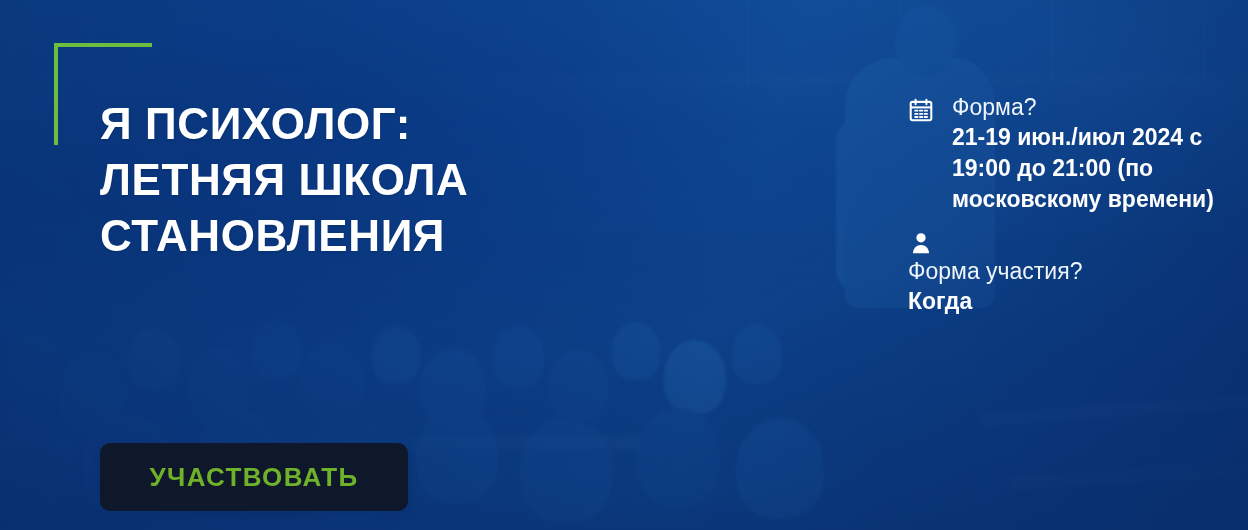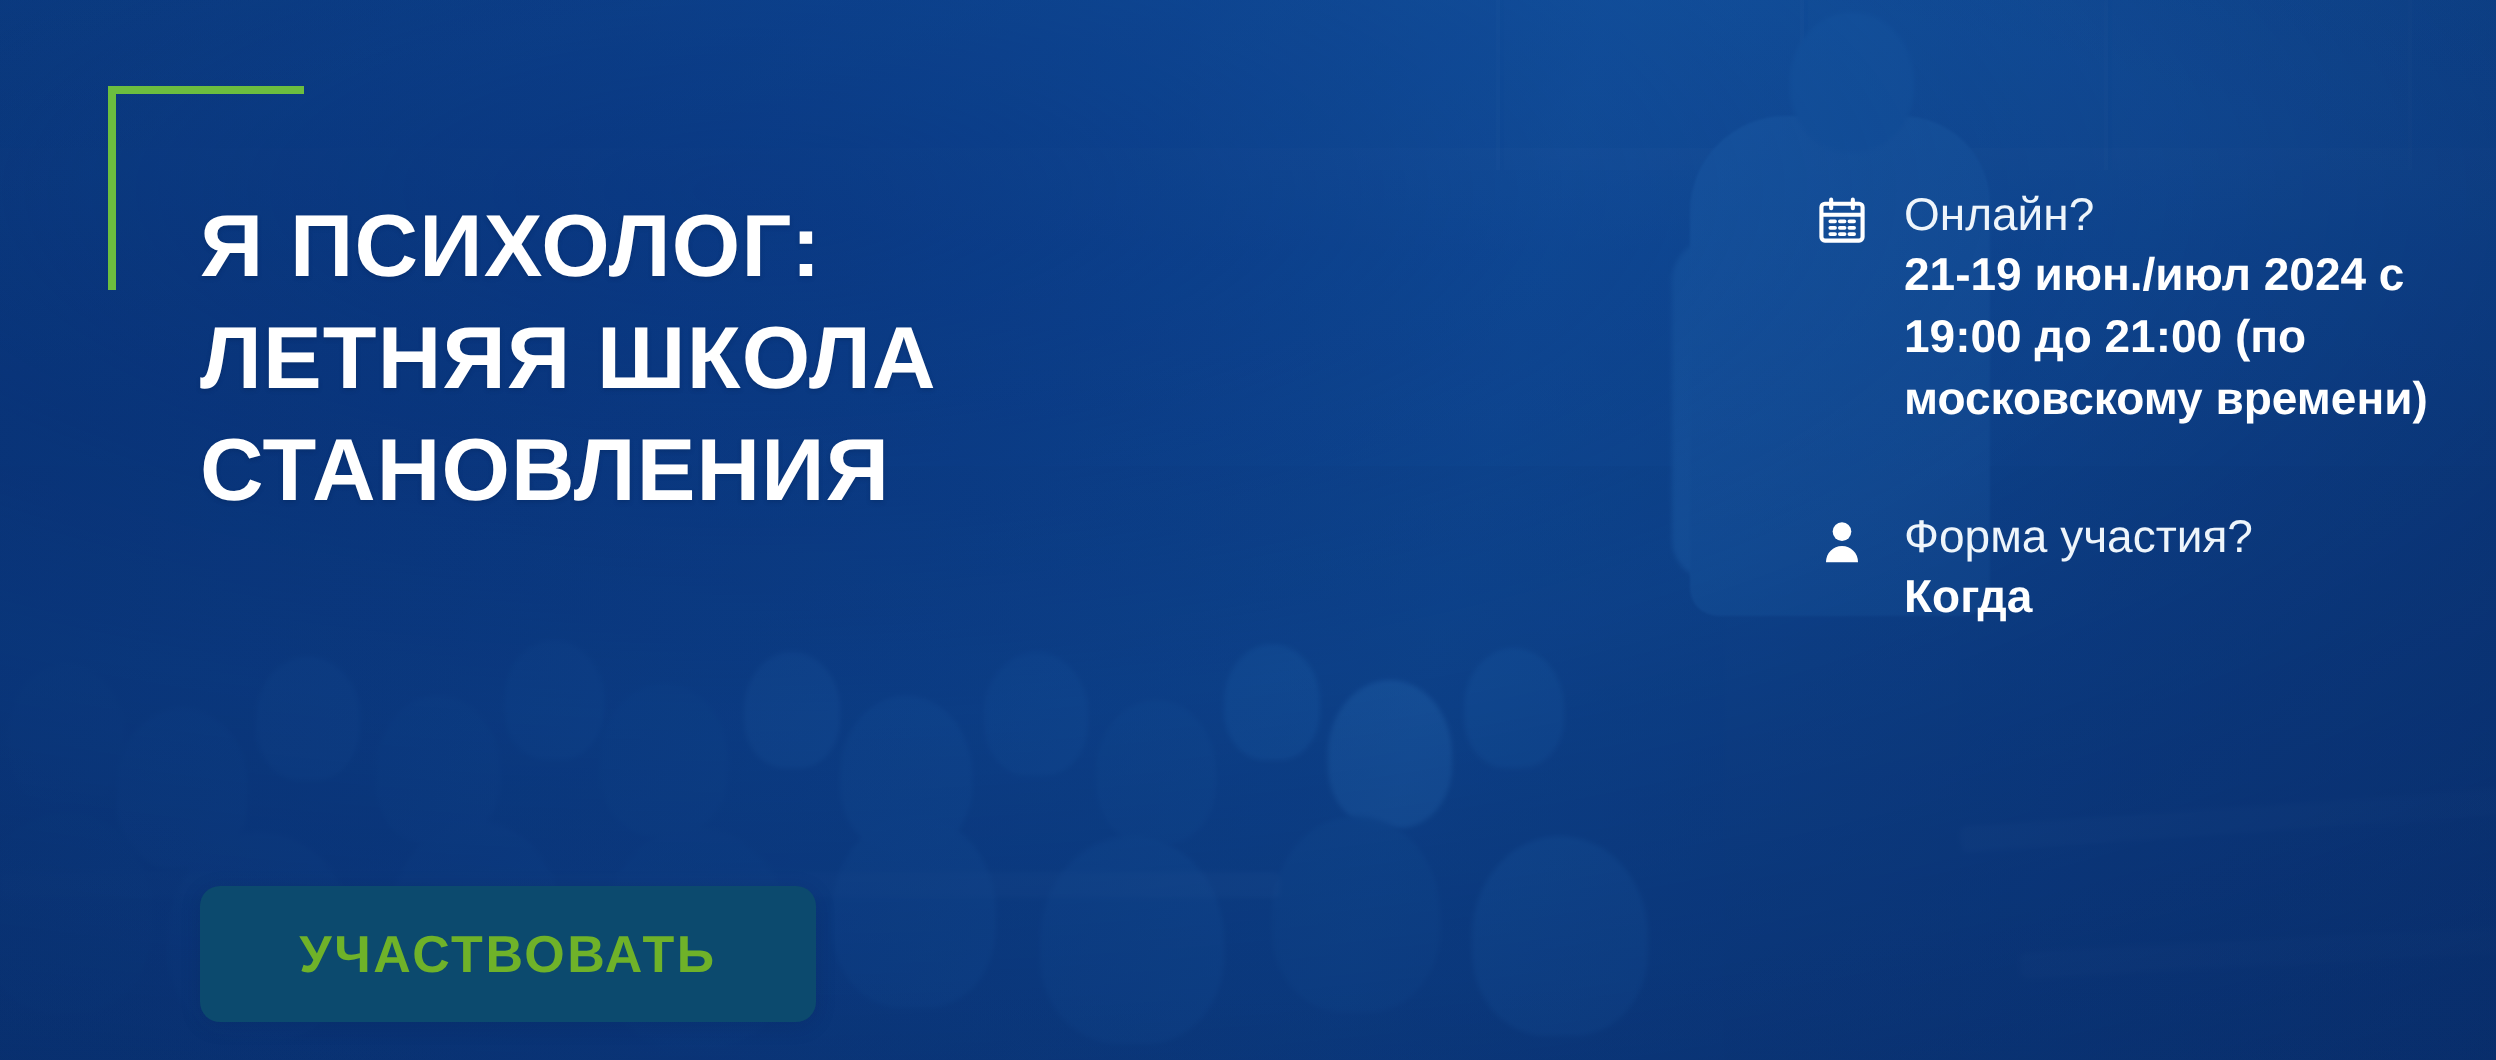--- a/index.html
+++ b/index.html
@@ -153,37 +153,37 @@
     font-size:25px;
     font-weight:normal;
     letter-spacing:1.1px;
     text-transform:uppercase;
     white-space:nowrap;
   }
 
   .cta {
     position:absolute; left:100px; top:443px;
     width:308px; height:68px;
-    background:#0c4a6e;
+    background:#0f172a;
     border:none;
     border-radius:10px;
     color:#6fb229;
     font-family:"Liberation Sans","DejaVu Sans",sans-serif;
     font-size:26px;
     font-weight:bold;
     letter-spacing:1.3px;
     text-transform:uppercase;
     cursor:pointer;
     box-shadow:0 2px 10px rgba(3,30,70,.18);
   }
 
   
   .info { position:absolute; left:908px; top:92px; width:330px; }
   .info-block { position:relative; display:flex; align-items:flex-start; }
-  .info-block + .info-block { margin-top:38px; }
+  .info-block + .info-block { margin-top:10px;flex-direction:column; }
 
   .info-icon {
     flex:0 0 auto;
     width:26px; height:26px;
     margin-right:18px; margin-top:5px;
     color:#ffffff;
   }
   .info-icon svg { display:block; width:26px; height:26px; }
 
   .info-text { flex:1 1 auto; }
@@ -278,21 +278,21 @@
           <svg viewBox="0 0 24 24" fill="none" stroke="currentColor" stroke-width="1.9">
             <rect x="2.5" y="4.5" width="19" height="17" rx="1.6" fill="none"></rect>
             <path d="M7 2.6v4M17 2.6v4" stroke-linecap="round"></path>
             <path d="M2.5 9.6h19"></path>
             <path d="M6.6 12.6h2.2M11 12.6h2.2M15.4 12.6h2.2
                      M6.6 15.6h2.2M11 15.6h2.2M15.4 15.6h2.2
                      M6.6 18.5h2.2M11 18.5h2.2M15.4 18.5h2.2" stroke-width="1.7" stroke-linecap="round"></path>
           </svg>
         </span>
         <span class="info-text">
-          <span class="info-q">Онлайн?</span>
+          <span class="info-q">Форма?</span>
           <span class="info-a">21-19 июн./июл 2024 с 19:00 до 21:00 (по московскому времени)</span>
         </span>
       </div>
 
       <div class="info-block">
         <span class="info-icon">
           <svg viewBox="0 0 24 24" fill="currentColor">
             <circle cx="12" cy="7.2" r="4.3"></circle>
             <path d="M4.6 21.4c0-4.3 3.3-7.5 7.4-7.5s7.4 3.2 7.4 7.5z"></path>
           </svg>

